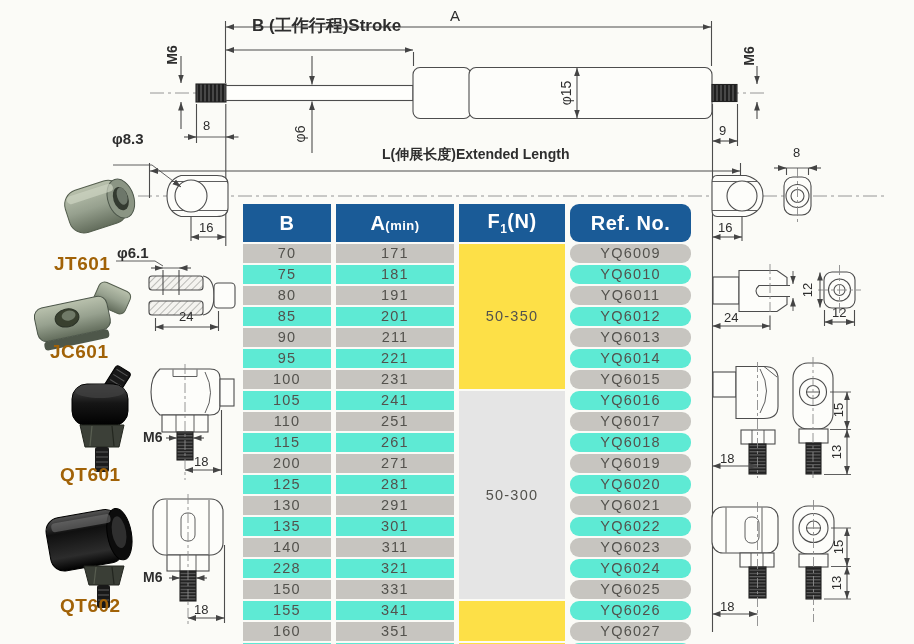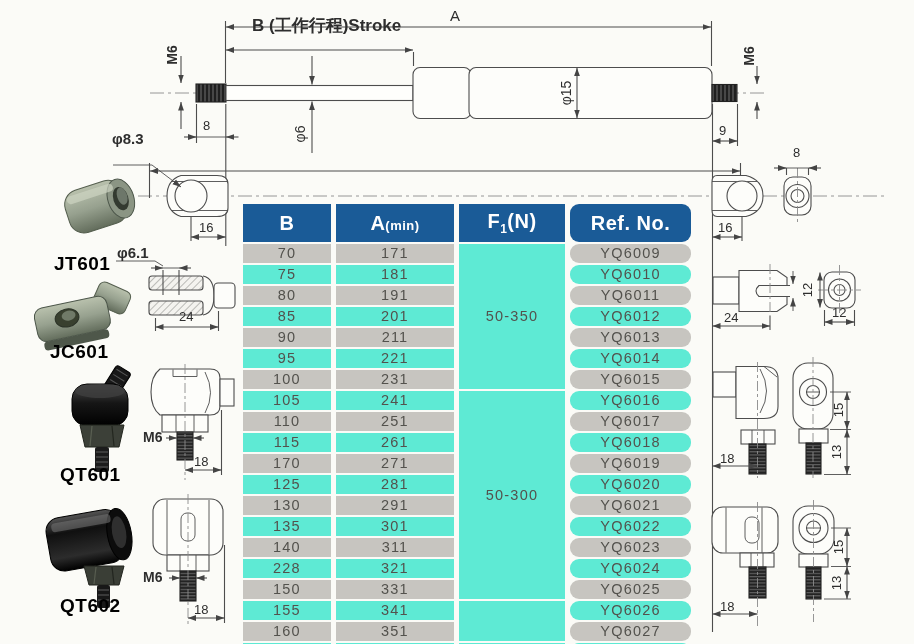--- a/index.html
+++ b/index.html
@@ -5,37 +5,37 @@
   html,body{margin:0;padding:0;}
   #sheet{position:relative;width:914px;height:644px;background:#fbfbf7;overflow:hidden;
          font-family:"Liberation Sans","DejaVu Sans",sans-serif;color:#333;}
   svg{position:absolute;left:0;top:0;}
   .lbl{position:absolute;font-size:13px;color:#2e2e2e;white-space:nowrap;line-height:1;}
   .dim{font-size:13px;}
   .big{font-size:15px;}
   .bold{font-weight:700;}
   .vlab{position:absolute;display:flex;align-items:center;justify-content:center;
         transform:rotate(-90deg);font-size:13px;color:#2e2e2e;white-space:nowrap;line-height:1;}
-  .pname{position:absolute;font-size:19px;font-weight:700;color:#000000;letter-spacing:0.5px;}
+  .pname{position:absolute;font-size:19px;font-weight:700;color:#a16207;letter-spacing:0.5px;}
   
   #spec-table{position:absolute;left:238px;top:202px;border-collapse:separate;border-spacing:5px 2px;}
   #spec-table th{background:#1a5b97;color:#fff;font-weight:700;font-size:20px;height:38px;
                  text-align:center;vertical-align:middle;letter-spacing:0.5px;padding:0;}
   #spec-table th .sub{font-size:13px;font-weight:700;}
   #spec-table th sub{font-size:12px;font-weight:700;}
   #spec-table td{height:19px;padding:0;text-align:center;vertical-align:middle;
                  font-size:14.5px;color:#53524d;letter-spacing:1.2px;line-height:1;}
   .col-b{width:88px;min-width:88px;}
   .col-a{width:118px;min-width:118px;}
   .col-f{width:106px;min-width:106px;}
   .col-r{width:121px;min-width:121px;border-radius:9px;}
   td.dark{background:#c7c5c0;}
   td.lite{background:#5eead4;}
-  td.f1dark{background:#5eead4;}
-  td.f1lite{background:#5eead4;}
+  td.f1dark{background:#e5e5e5;}
+  td.f1lite{background:#fde047;}
 </style>
 </head>
 <body>
 
 <div id="sheet">
 
 <svg width="914" height="644" viewBox="0 0 914 644">
   <defs>
     <marker id="ae" markerWidth="9" markerHeight="7" refX="8.5" refY="3.5" orient="auto" markerUnits="userSpaceOnUse">
       <path d="M0,0.6 L8.5,3.5 L0,6.4 Z" fill="#444"></path>
@@ -324,20 +324,21 @@
 </svg>
 
 <div class="lbl big" style="left:450px;top:8px;">A</div>
 <div class="lbl bold" style="left:252px;top:17px;font-size:17px;">B (工作行程)Stroke</div>
 <div class="vlab bold" style="left:155px;top:45px;width:34px;height:20px;font-size:14px;">M6</div>
 <div class="lbl dim" style="left:203px;top:119px;">8</div>
 <div class="vlab" style="left:285px;top:126px;width:30px;height:16px;font-size:14px;">φ6</div>
 <div class="vlab" style="left:546px;top:85px;width:40px;height:16px;font-size:14px;">φ15</div>
 <div class="vlab bold" style="left:732px;top:46px;width:34px;height:20px;font-size:14px;">M6</div>
 <div class="lbl dim" style="left:719px;top:124px;">9</div>
+<div class="lbl bold" style="left:382px;top:147px;font-size:14px;">L(伸展长度)Extended Length</div>
 <div class="lbl big bold" style="left:112px;top:131px;">φ8.3</div>
 <div class="lbl dim" style="left:199px;top:221px;">16</div>
 <div class="lbl dim" style="left:718px;top:221px;">16</div>
 <div class="lbl dim" style="left:793px;top:146px;">8</div>
 
 <div class="pname" style="left:54px;top:253px;">JT601</div>
 <div class="lbl big bold" style="left:117px;top:245px;">φ6.1</div>
 <div class="lbl dim" style="left:179px;top:310px;">24</div>
 <div class="pname" style="left:50px;top:341px;">JC601</div>
 <div class="lbl bold" style="left:143px;top:430px;font-size:14px;">M6</div>
@@ -413,21 +414,21 @@
           <td class="col-b dark">110</td>
           <td class="col-a dark">251</td>
           <td class="col-r dark">YQ6017</td>
         </tr>
         <tr>
           <td class="col-b lite">115</td>
           <td class="col-a lite">261</td>
           <td class="col-r lite">YQ6018</td>
         </tr>
         <tr>
-          <td class="col-b dark">170</td>
+          <td class="col-b dark">200</td>
           <td class="col-a dark">271</td>
           <td class="col-r dark">YQ6019</td>
         </tr>
         <tr>
           <td class="col-b lite">125</td>
           <td class="col-a lite">281</td>
           <td class="col-r lite">YQ6020</td>
         </tr>
         <tr>
           <td class="col-b dark">130</td>

